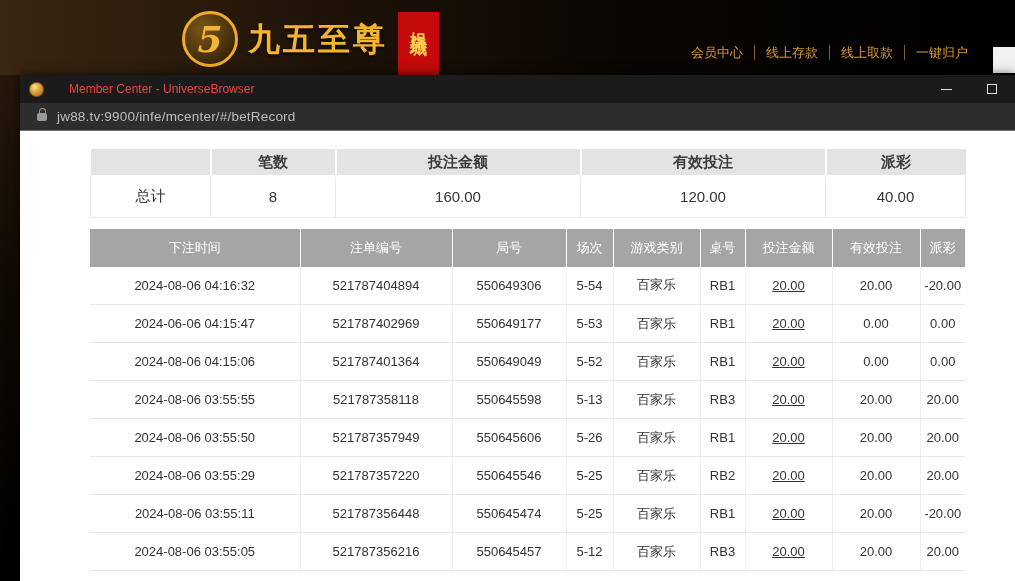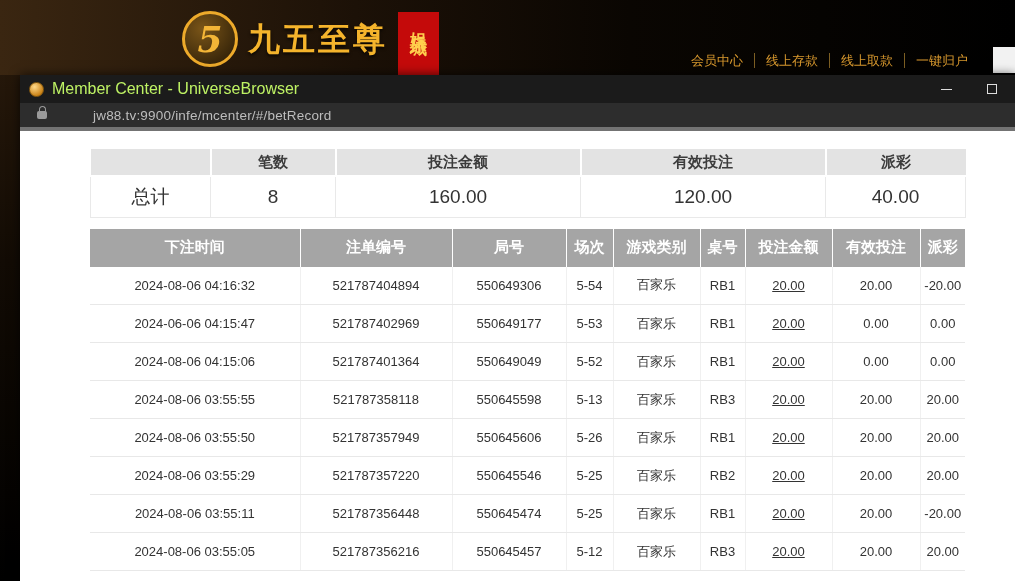--- a/index.html
+++ b/index.html
@@ -25,75 +25,74 @@
   .brand-title {
     font-family:"Liberation Serif", serif;
     font-size:32px; font-weight:700; color:#f5b42c; letter-spacing:3px;
     text-shadow:0 2px 3px rgba(0,0,0,.7); line-height:64px;
   }
   .brand-ribbon {
     margin-top:5px; background:#c40a0a; color:#ffcf4d;
     writing-mode:vertical-rl; text-orientation:upright;
     font-size:17px; font-weight:bold; padding:7px 9px; height:72px; letter-spacing:3px;
   }
-  .top-nav { position:absolute; right:36px; top:52px; font-size:13px; }
+  .top-nav { position:absolute; right:36px; top:44px; font-size:13px; }
   .top-nav a { color:#d9992e; text-decoration:none; padding:0 11px; border-right:1px solid #7d5f23; cursor:pointer; }
   .top-nav a:last-child { border-right:none; }
   .qr-box { position:absolute; right:0; top:47px; width:22px; height:26px; background:#f2f2f2; }
 
   
   .browser-window {
     position:absolute; left:20px; top:75px; width:995px; height:506px;
     background:#fff; box-shadow:0 0 10px rgba(0,0,0,.7);
   }
   .title-bar {
     height:28px; background:#1b1b1b; display:flex; align-items:center; padding-left:9px;
   }
   .favicon {
     width:15px; height:15px; border-radius:50%;
     background:radial-gradient(circle at 35% 30%, #ffd98a, #c77e12 75%);
     border:1px solid #8a5c10; margin-right:8px; flex:0 0 auto;
   }
-  .title-text { color:#bef264; font-size:16px; }
+  .title-text { color:#ef4444; font-size:12px;margin-left:17px; }
   .win-controls { margin-left:auto; display:flex; height:100%; }
   .win-btn { width:46px; height:100%; display:flex; align-items:center; justify-content:center; cursor:pointer; }
   .glyph-min { width:11px; height:1px; background:#ddd; display:block; }
   .glyph-max { width:10px; height:10px; border:1px solid #ddd; display:block; }
   .address-bar {
     height:28px; background:#2d2d2d; display:flex; align-items:center; padding-left:17px;
-    border-bottom:4px solid #737373;
-    gap:36px;
+    border-bottom:1px solid #737373;
   }
   .lock { width:10px; height:8px; background:#9a9a9a; border-radius:2px; position:relative; margin-right:10px; flex:0 0 auto; }
   .lock::before {
     content:""; position:absolute; top:-5px; left:1.5px; width:5px; height:6px;
     border:1.5px solid #9a9a9a; border-bottom:none; border-radius:4px 4px 0 0;
   }
   .url { color:#bdbdbd; font-size:13.5px; letter-spacing:.2px; }
 
   
   .content { height:450px; background:#fff; overflow:hidden; padding-left:70px; }
   table { border-collapse:collapse; table-layout:fixed; width:875px; }
   td, th { text-align:center; overflow:hidden; white-space:nowrap; }
 
   .summary-table { margin-top:18px; }
   .summary-table th {
     background:#e3e3e3; color:#3c3c3c; font-weight:bold; font-size:15px;
     height:27px; border-right:2px solid #fff; border-bottom:2px solid #fff;
   }
   .summary-table th:last-child { border-right:none; }
   .summary-table td {
-    height:41px; font-size:19px; color:#333; background:#fff;
+    height:41px; font-size:15px; color:#333; background:#fff;
     border:1px solid #e9e9e9; border-top:none;
   }
   .summary-table td:first-child { font-weight:normal; }
 
   .bet-table { margin-top:11px; }
   .bet-table th {
-    background:#a5a5a5; color:#fff; font-weight:bold; font-size:15px;
+    background:#a5a5a5; color:#fff; font-weight:normal; font-size:13px;
     height:38px; border-right:1px solid #fff;
   }
   .bet-table th:last-child { border-right:none; }
   .bet-table td {
     height:38px; font-size:13px; color:#333;
     border-right:1px solid #f0f0f0; border-bottom:1px solid #e8e8e8;
   }
   .bet-table td:last-child { border-right:none; }
   .amt-link { color:#4aafe0; text-decoration:underline; cursor:pointer; }
   .neg { color:#ef4444; }

